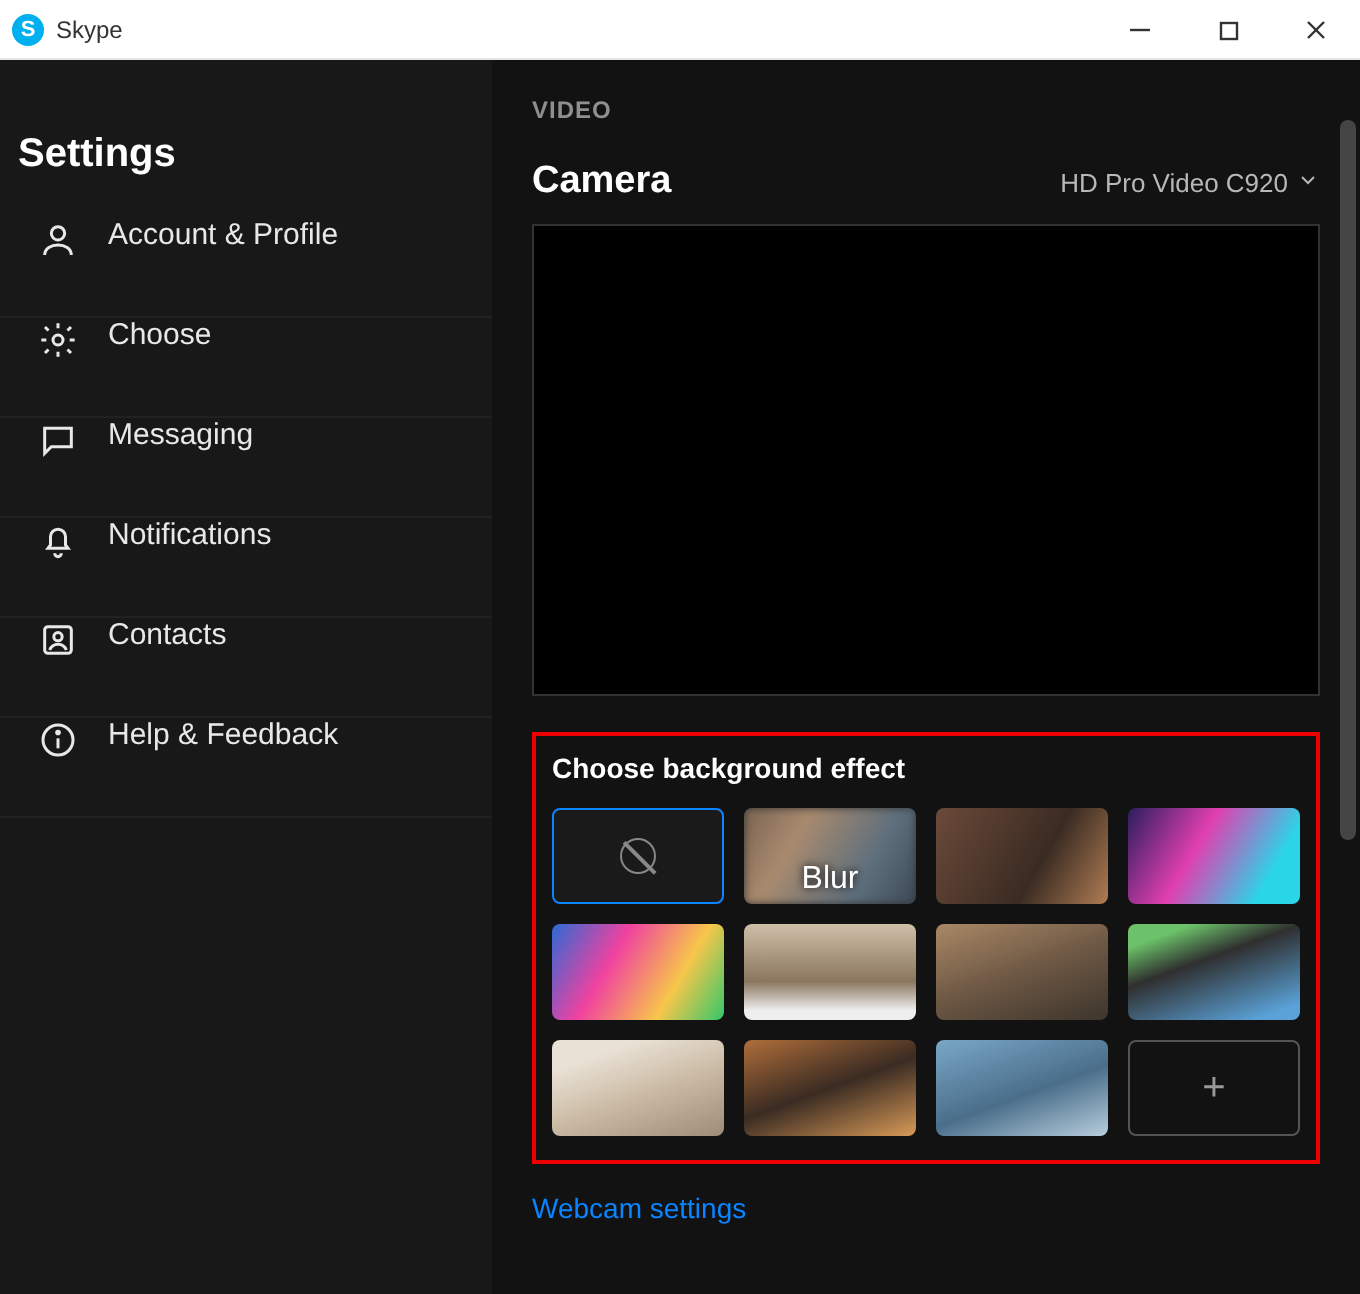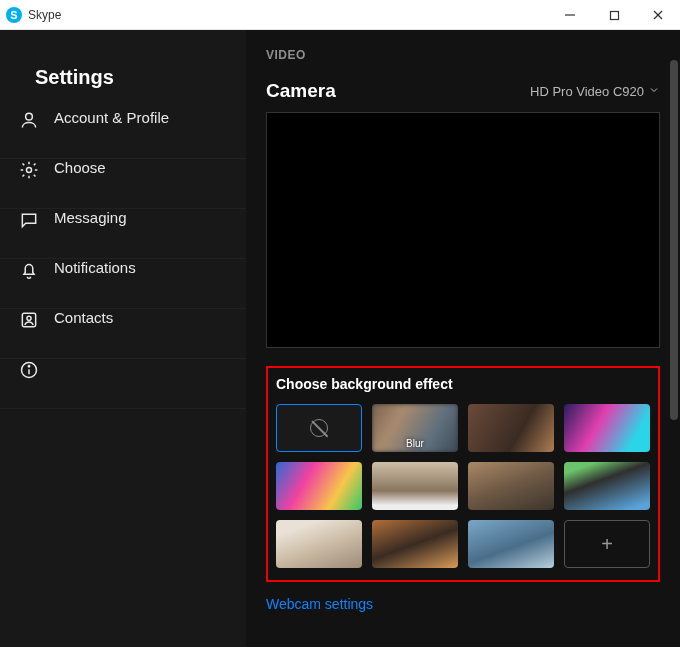--- a/index.html
+++ b/index.html
@@ -9,21 +9,21 @@
   .titlebar { height: 30px; background:#fff; display:flex; align-items:center; padding-left:6px; border-bottom:1px solid #e5e5e5; position:relative;}
   .titlebar .logo { width:16px; height:16px; border-radius:50%; background:#00aff0; display:flex; align-items:center; justify-content:center; font-size:11px; font-weight:bold; color:#fff; margin-right:6px;}
   .titlebar .title { font-size:12px; color:#333;}
   .winbtns { position:absolute; right:0; top:0; height:30px; display:flex;}
   .winbtn { width:44px; height:30px; display:flex; align-items:center; justify-content:center; font-size:13px; color:#333; cursor:pointer;}
   .winbtn svg { stroke:#333; stroke-width:1.2; fill:none;}
 
   
   .app { flex:1; background:#121212; display:flex; position:relative; overflow:hidden;}
   .sidebar { width:246px; background:#181818; display:flex; flex-direction:column; padding-top:36px;}
-  .sidebar-title { color:#fff; font-size:20px; font-weight:600; padding:0 35px 20px;}
+  .sidebar-title { color:#fff; font-size:20px; font-weight:600; padding:0 9px 20px;}
   .side-item { height:50px; display:flex; align-items:flex-start; padding-left:18px; color:#e8e8e8; font-size:15px; cursor:pointer; border-bottom:1px solid rgba(255,255,255,0.04);}
   .side-item .icon { width:22px; height:22px; margin-right:14px; display:flex; align-items:center; justify-content:center; color:#e8e8e8;}
   .side-item.active { background:#272c30; }
   .side-item-wrap.highlighted { border:3px solid #e00; }
 
   .content { flex:1; overflow:auto; padding:18px 20px 18px 20px; position:relative;}
   .content::-webkit-scrollbar{width:0;}
   .section-label { color:#8f8f8f; font-size:12px; font-weight:600; letter-spacing:0.5px; margin-bottom:18px; text-transform:uppercase;}
   .row { display:flex; justify-content:space-between; align-items:center; margin-bottom:10px;}
   .row .label { color:#fff; font-size:19px; font-weight:600;}
@@ -33,21 +33,21 @@
   .bg-section { border:2px solid #e00; padding:8px 8px 12px;}
   .bg-title { color:#fff; font-size:14px; font-weight:600; margin-bottom:12px;}
   .bg-grid { display:grid; grid-template-columns:repeat(4, 1fr); gap:10px;}
   .bg-tile { height:48px; border-radius:4px; background:#333; cursor:pointer; display:flex; align-items:center; justify-content:center; position:relative; overflow:hidden; font-size:12px; color:#eee;}
   .bg-tile.selected { border:1.5px solid #0a84ff; background:#1a1a1a;}
   .bg-tile.add { border:1px solid #555; background:transparent;}
   .bg-tile .none-mark { width:18px; height:18px; border:1.5px solid #888; border-radius:50%; position:relative;}
   .bg-tile .none-mark::after { content:""; position:absolute; width:22px; height:1.5px; background:#888; top:8px; left:-2px; transform:rotate(45deg);}
   .bg-tile .plus { font-size:20px; color:#999; font-weight:300;}
   .bg-tile .blur-swatch { width:100%; height:100%; background:linear-gradient(120deg,#7a6452 0%, #a98a6e 30%, #5e6f7d 70%, #3d4a56 100%); filter:blur(2px);}
-  .bg-tile .blur-label { position:absolute; bottom:3px; font-size:10px; color:#fff; text-shadow:0 0 4px #000;}
+  .bg-tile .blur-label { position:absolute; bottom:3px; font-size:16px; color:#fff; text-shadow:0 0 4px #000;}
   .bg-swatch{ width:100%; height:100%;}
   .sA{background:linear-gradient(120deg,#6b4a3a,#3a2b22 60%, #b07d54);}
   .sB{background:linear-gradient(120deg,#2a1e5e,#e13fb0 40%,#2bd5e8 80%);}
   .sC{background:linear-gradient(120deg,#2d6ad4,#f042a0 35%, #f7c64a 70%, #34c76a);}
   .sD{background:linear-gradient(180deg,#cfbfa8 0%, #8a765e 60%, #eee 90%);}
   .sE{background:linear-gradient(160deg,#aa8866,#6d5844 50%, #3d352c);}
   .sF{background:linear-gradient(160deg,#6cc26a 15%,#2f2f2f 40%, #5aa2d8 90%);}
   .sG{background:linear-gradient(160deg,#e9e1d5 20%,#cbbba5 55%, #9d8c78);}
   .sH{background:linear-gradient(160deg,#b06e3a,#3a2b22 50%, #d89a58);}
   .sI{background:linear-gradient(160deg,#7aa7c7,#4a6e8a 55%, #b7cedd);}
@@ -140,20 +140,21 @@
     </div>
 
     <div class="side-item">
       <span class="icon">
           <svg width="20" height="20" viewBox="0 0 24 24" fill="none" stroke="currentColor" stroke-width="1.8">
             <circle cx="12" cy="12" r="9"></circle>
             <line x1="12" y1="11" x2="12" y2="17"></line>
             <circle cx="12" cy="7.5" r="0.8" fill="currentColor"></circle>
           </svg>
         </span>
+      <span>Help &amp; Feedback</span>
     </div>
   </div>
 
   <div class="content">
     <div class="section-label">VIDEO</div>
     <div class="row">
       <div class="label">Camera</div>
       <div class="value">
         <span>HD Pro Video C920</span>
         <span class="chev"><svg width="12" height="12" viewBox="0 0 24 24" fill="none" stroke="#b8b8b8" stroke-width="2">

